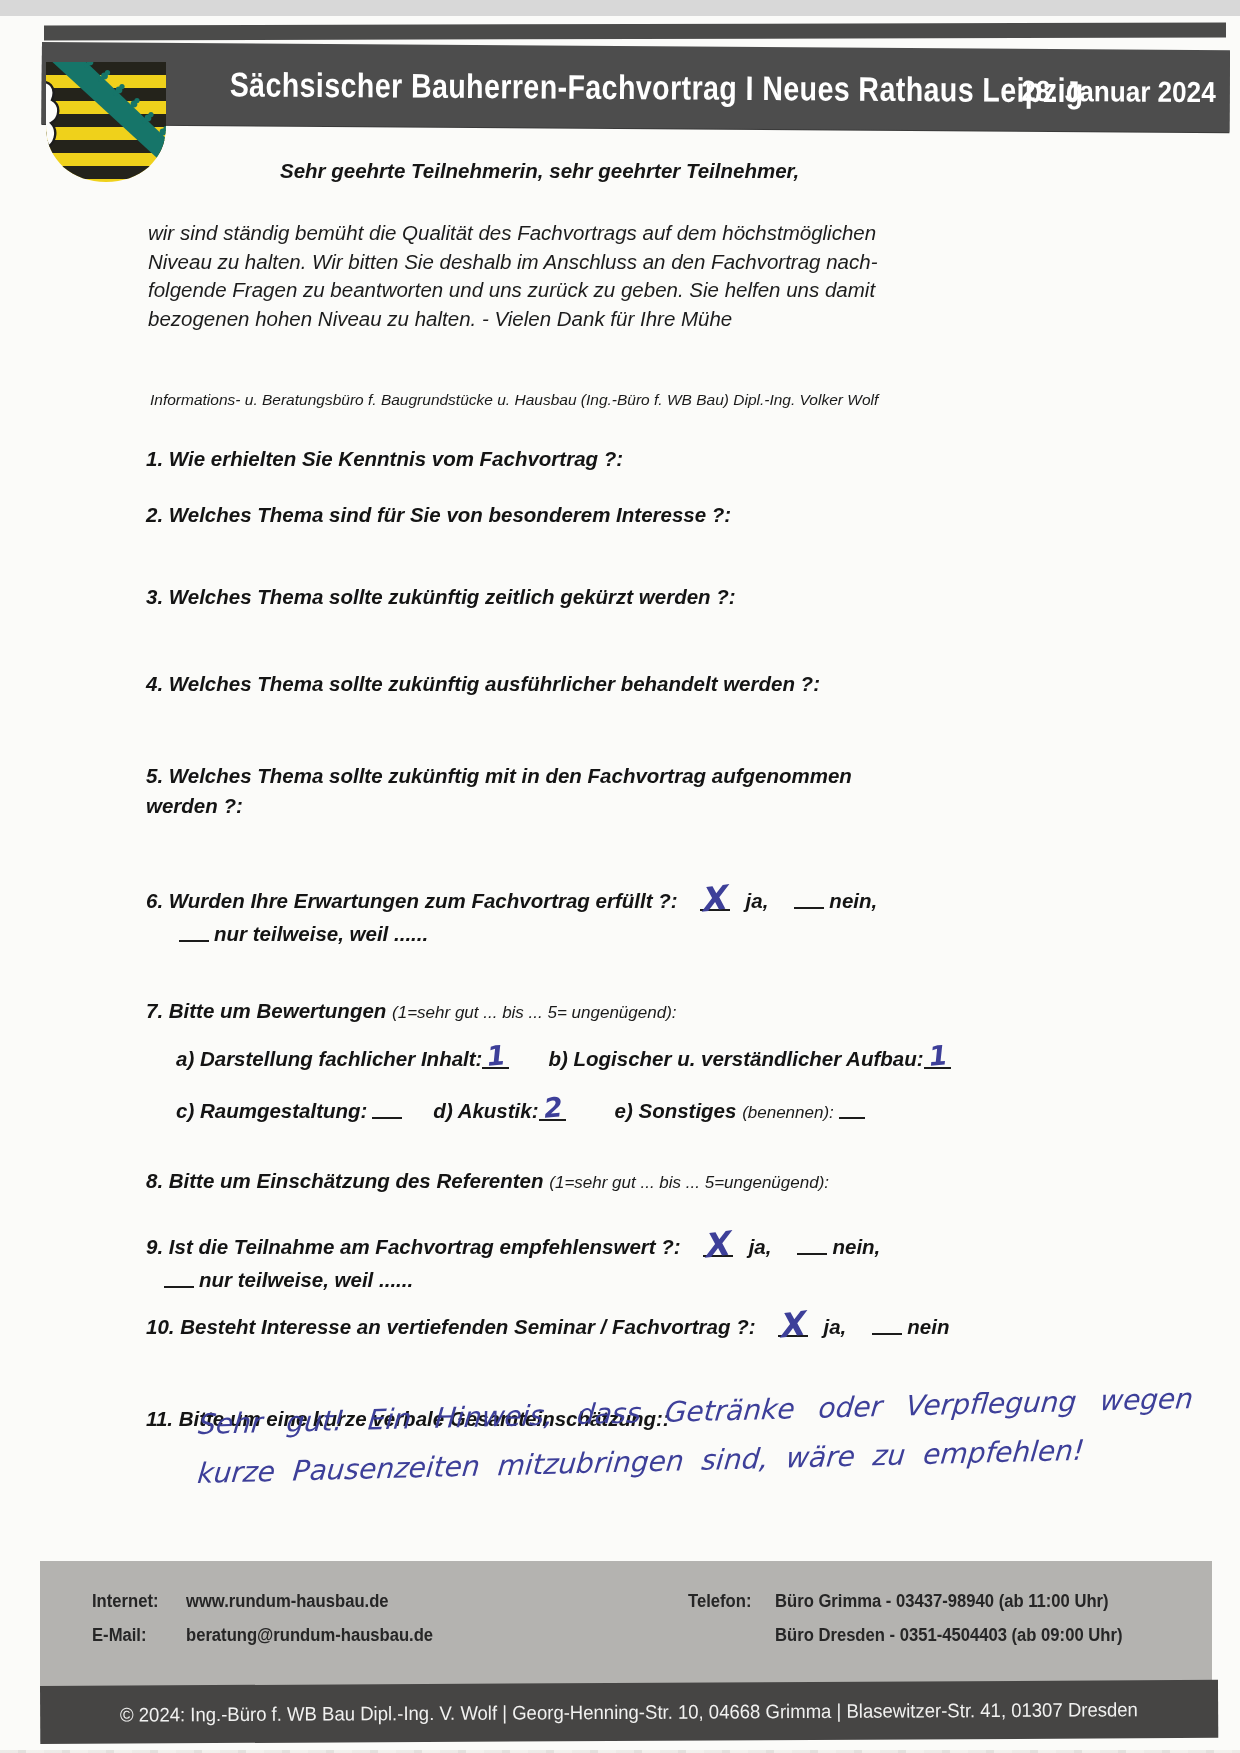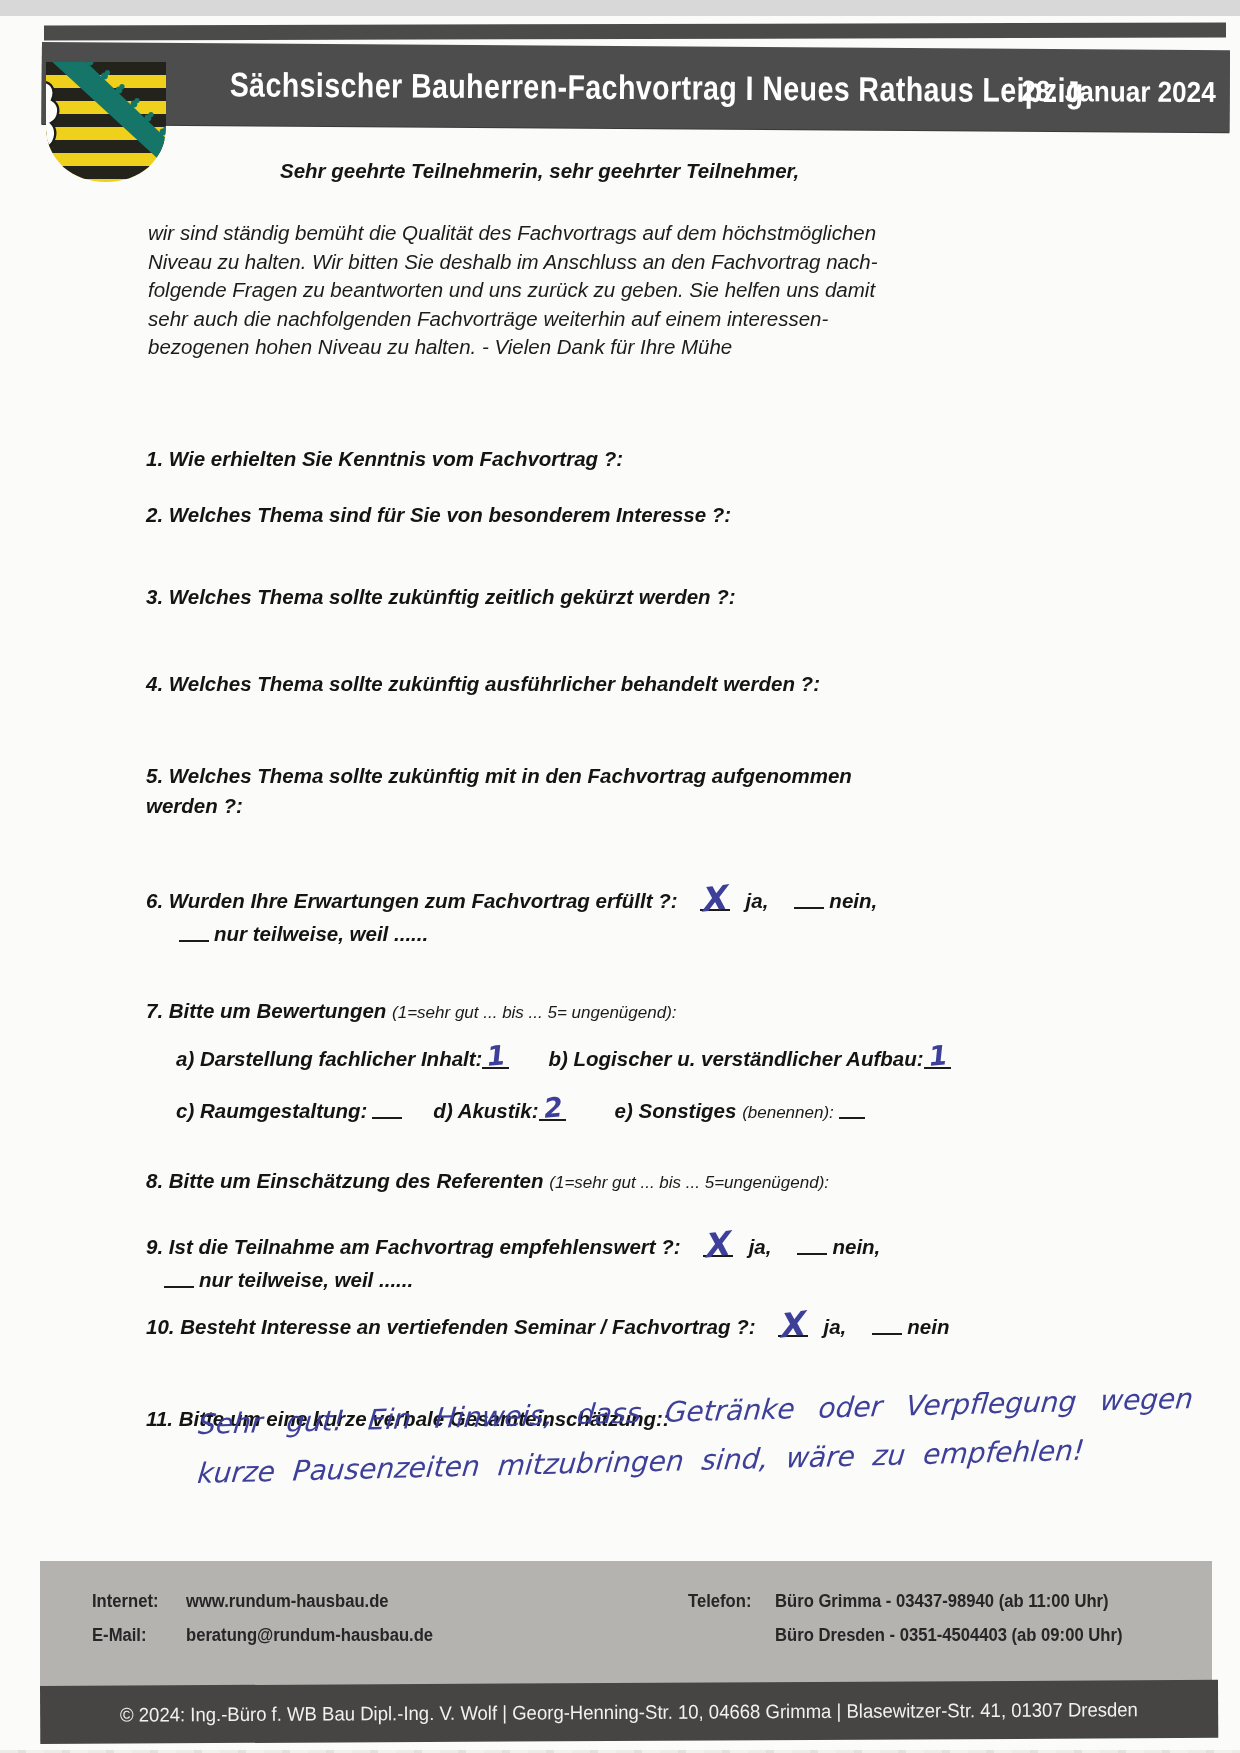--- a/index.html
+++ b/index.html
@@ -102,24 +102,24 @@
       <path d="M6,40 C10,44 9,52 5,56 M7,72 C11,76 10,84 5,88" fill="none" stroke="#1c1c1c" stroke-width="2"></path>
     </g>
   </svg>
 
   <div class="abs greeting">Sehr geehrte Teilnehmerin, sehr geehrter Teilnehmer,</div>
 
   <div class="abs intro">
     <div>wir sind ständig bemüht die Qualität des Fachvortrags auf dem höchstmöglichen</div>
     <div>Niveau zu halten. Wir bitten Sie deshalb im Anschluss an den Fachvortrag nach-</div>
     <div>folgende Fragen zu beantworten und uns zurück zu geben. Sie helfen uns damit</div>
-    <div>sehr auch die nachfolgenden Fachvorträge weiterhin auf einem interessen-</div>
     <div>bezogenen hohen Niveau zu halten. - Vielen Dank für Ihre Mühe</div>
   </div>
 
+  <div class="abs infoline small-note">Informations- u. Beratungsbüro f. Baugrundstücke u. Hausbau  (Ing.-Büro f. WB Bau)  Dipl.-Ing. Volker Wolf</div>
 
   <div class="abs q" style="left:146px;top:428px">1. Wie erhielten Sie Kenntnis vom Fachvortrag ?:</div>
   <div class="abs q" style="left:146px;top:484px">2. Welches Thema sind für Sie von besonderem Interesse ?:</div>
   <div class="abs q" style="left:146px;top:566px">3. Welches Thema sollte zukünftig zeitlich gekürzt werden ?:</div>
   <div class="abs q" style="left:146px;top:653px">4. Welches Thema sollte zukünftig ausführlicher behandelt werden ?:</div>
 
   <div class="abs q" style="left:146px;top:745px">
     <div>5. Welches Thema sollte zukünftig mit in den Fachvortrag aufgenommen</div>
     <div>werden ?:</div>
   </div>

